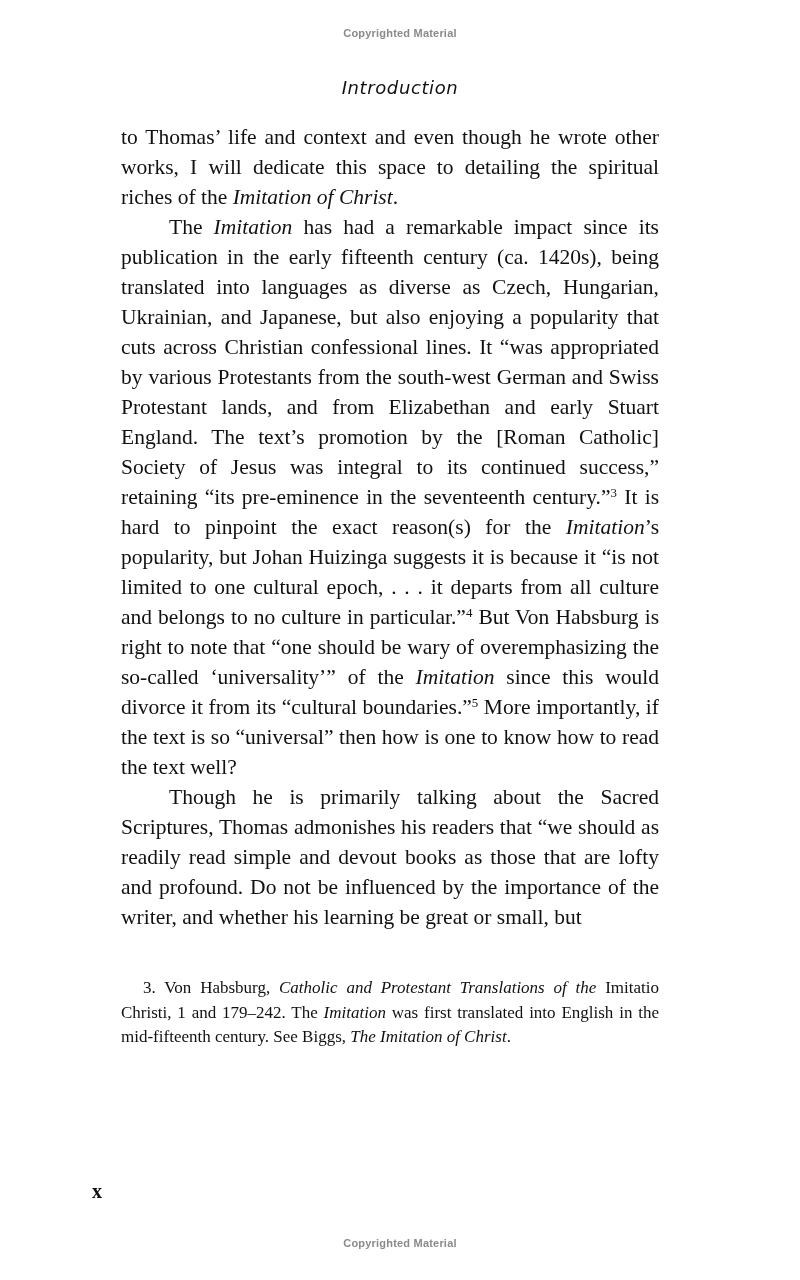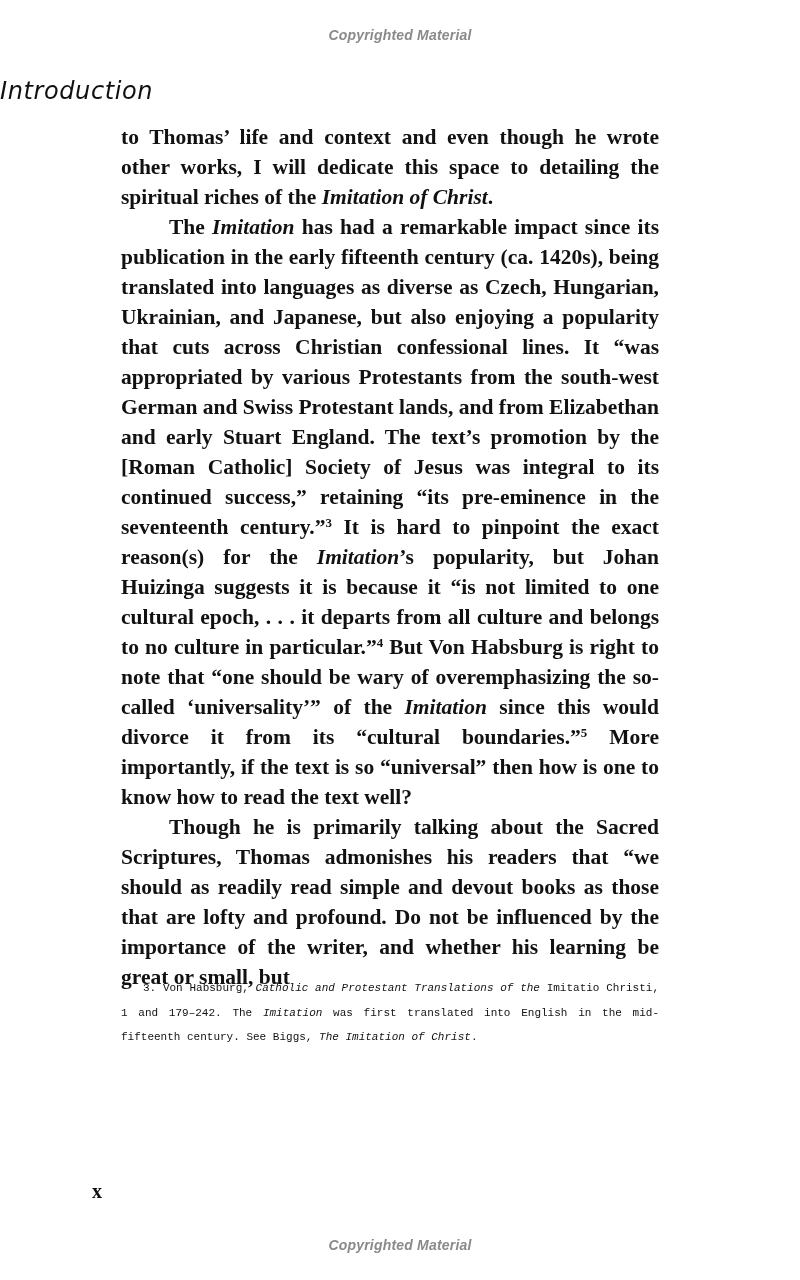--- a/index.html
+++ b/index.html
@@ -1,38 +1,38 @@
 <!DOCTYPE html>
 <html><head>
 <meta charset="utf-8">
 <style>
   html, body { margin: 0; padding: 0; background: #ffffff; }
   body { width: 800px; height: 1280px; position: relative; overflow: hidden; color: #111; }
   .watermark {
     position: absolute; left: 0; width: 800px; text-align: center;
     font-family: "Liberation Sans", sans-serif; font-weight: bold;
-    font-size: 14px; color: #8a8a8a; letter-spacing: 0.2px; font-style: italic;
+    font-size: 11px; color: #8a8a8a; letter-spacing: 0.2px;
   }
   .wm-top { top: 27px; }
   .wm-bottom { top: 1237px; }
   .running-head {
-    position: absolute; top: 77px; left: 0; width: 800px; text-align: left;
-    font-family: "DejaVu Sans", sans-serif; font-style: italic; font-size: 24px;
+    position: absolute; top: 77px; left: 0; width: 800px; text-align: center;
+    font-family: "DejaVu Sans", sans-serif; font-style: italic; font-size: 18px;
     color: #111; letter-spacing: 0.6px;
   }
   .body-text {
     position: absolute; left: 121px; top: 122px; width: 538px;
     font-family: "Liberation Serif", serif; font-size: 21.5px; line-height: 30px;
     text-align: justify; color: #111;
   }
-  .body-text p { margin: 0; font-weight: bold; }
+  .body-text p { margin: 0; }
   .body-text p.indent { text-indent: 48px; }
   .footnotes {
     position: absolute; left: 121px; top: 976px; width: 538px;
-    font-family: Liberation Mono, monospace; font-size: 11px; line-height: 24.5px;
+    font-family: Liberation Serif, serif; font-size: 17px; line-height: 24.5px;
     text-align: justify; color: #111;
   }
   .footnotes p { margin: 0 0 6px 0; text-indent: 22px; }
   .folio {
     position: absolute; left: 92px; top: 1180px;
     font-family: "Liberation Serif", serif; font-size: 20px; font-weight: bold; color: #111;
   }
   sup { font-size: 0.6em; line-height: 0; vertical-align: 0.55em; }
   i { font-style: italic; }
 </style>

